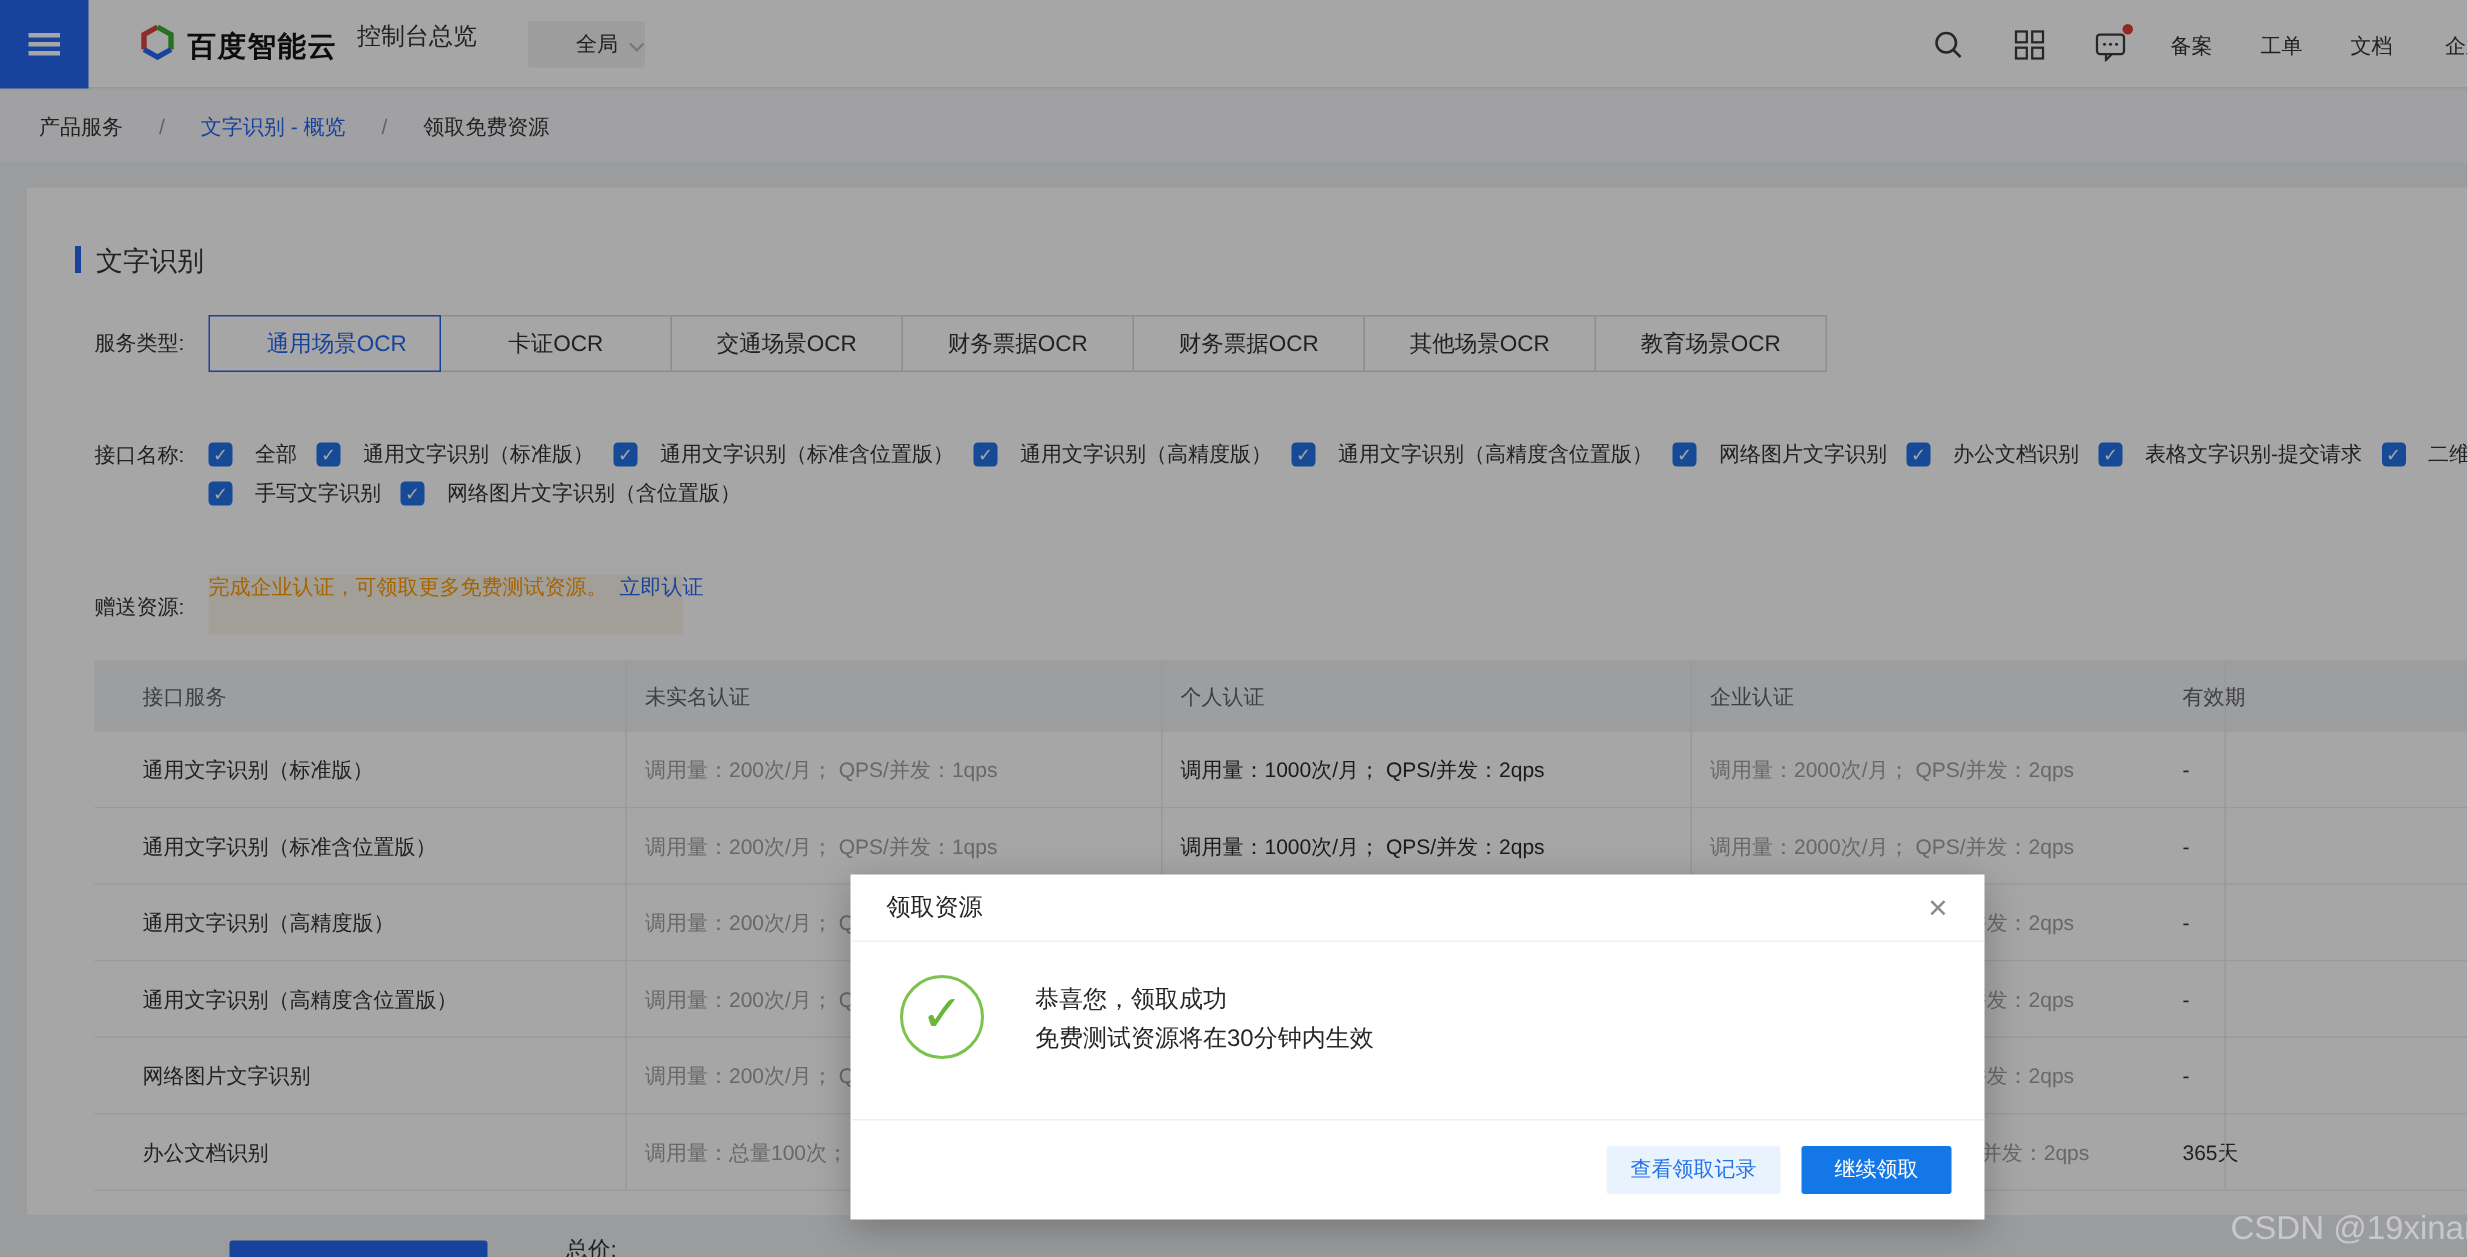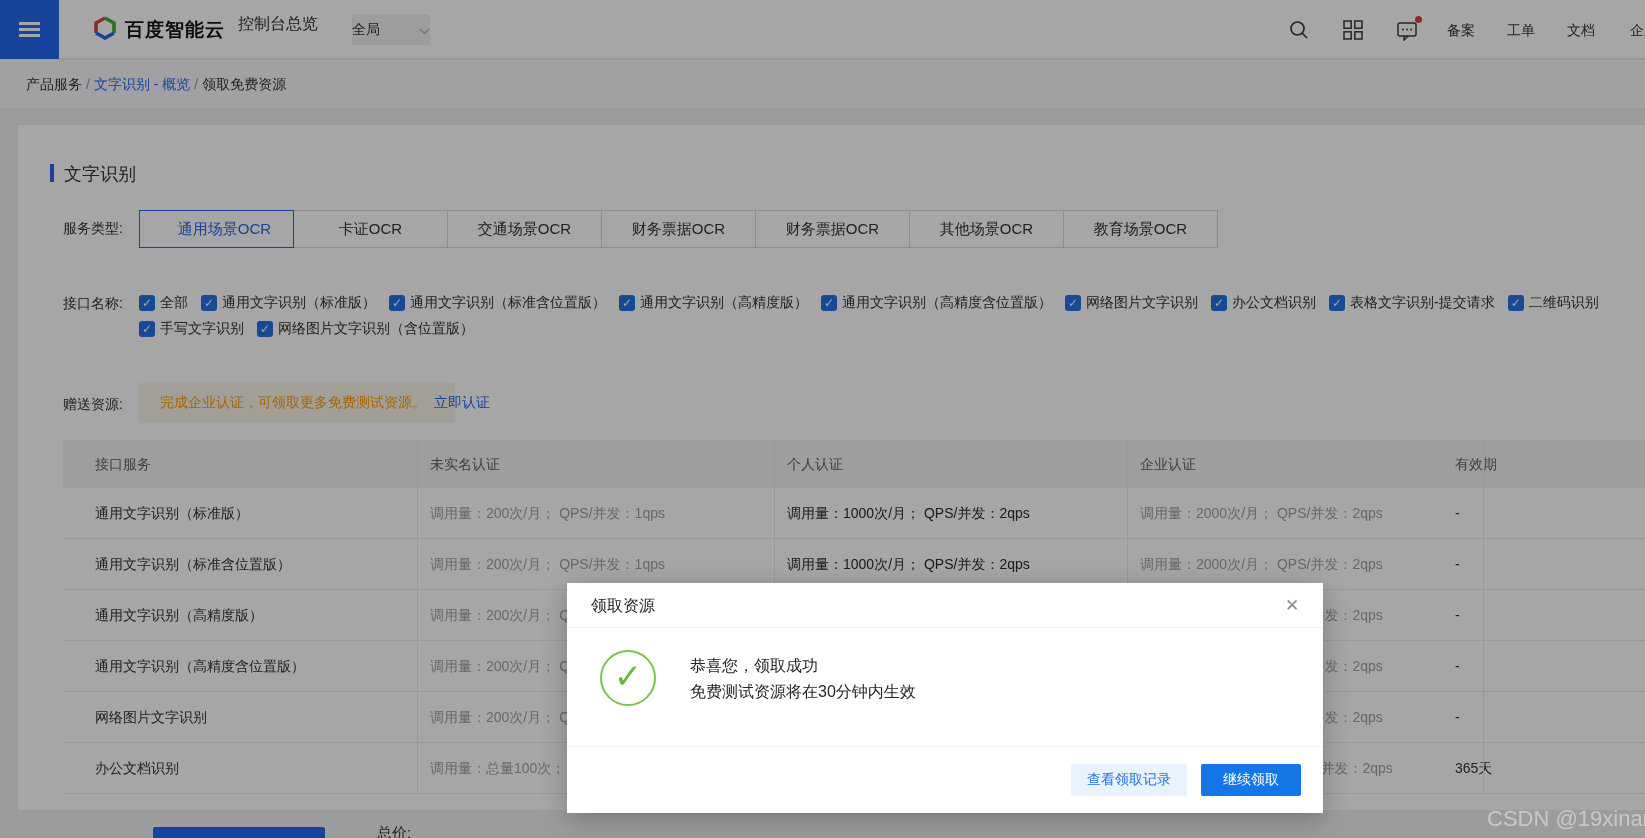--- a/index.html
+++ b/index.html
@@ -8,53 +8,53 @@
   .page { position:relative; width:1645px; height:838px; overflow:hidden; background:#eef0f3; }
 
   
   .navbar { position:absolute; left:0; top:0; width:1645px; height:59px; background:#fff; border-bottom:1px solid #e8e8e8; z-index:5; }
   .hamburger { position:absolute; left:0; top:0; width:59px; height:59px; background:#2468f2; cursor:pointer; }
   .hamburger span { position:absolute; left:19px; width:21px; height:3px; background:#fff; }
   .hamburger span:nth-child(1){ top:22px; } .hamburger span:nth-child(2){ top:28px; } .hamburger span:nth-child(3){ top:34px; }
   .logo { position:absolute; left:93px; top:16px; display:flex; align-items:center; }
   .logo-text { font-size:19px; font-weight:bold; color:#141414; margin-left:8px; letter-spacing:1px; }
   .console-link { position:absolute; left:238px; top:14px; font-size:16px; color:#333; }
-  .region { position:absolute; left:352px; top:14px; width:78px; height:31px; background:#f2f2f2; border-radius:2px; display:flex; align-items:center; justify-content:space-between; gap:7px; font-size:14px; color:#333; cursor:pointer; }
+  .region { position:absolute; left:352px; top:14px; width:78px; height:31px; background:#f2f2f2; border-radius:2px; display:flex; align-items:center; justify-content:flex-end; gap:7px; font-size:14px; color:#333; cursor:pointer; }
   .nav-icon { position:absolute; top:19px; width:22px; height:22px; cursor:pointer; }
   .nav-icon.search { left:1288px; } .nav-icon.grid { left:1342px; } .nav-icon.msg { left:1396px; }
   .msg .red-dot { position:absolute; top:-3px; right:-4px; width:7px; height:7px; border-radius:50%; background:#e23c39; }
   .nav-text { position:absolute; top:22px; font-size:14px; color:#333; cursor:pointer; white-space:nowrap; }
 
   
   .breadcrumb { position:absolute; left:0; top:60px; width:1645px; height:48px; background:#f7f8fa; }
-  .breadcrumb .bc-inner { position:absolute; left:26px; top:16px; display:flex; gap:4px; font-size:14px; white-space:nowrap; }
+  .breadcrumb .bc-inner { position:absolute; left:26px; top:16px; display:flex; gap:24px; font-size:14px; white-space:nowrap; }
   .bc-item { color:#333; } .bc-sep { color:#999; } .bc-link { color:#2468f2; cursor:pointer; }
 
   
   .card { position:absolute; left:18px; top:125px; width:1627px; height:685px; background:#fff; }
   .page-title-bar { position:absolute; left:50px; top:164px; width:4px; height:18px; background:#2468f2; }
   .page-title { position:absolute; left:64px; top:162px; font-size:18px; font-weight:500; color:#333; }
 
   .field-label { position:absolute; left:63px; font-size:14px; color:#333; white-space:nowrap; }
 
   
   .tabs { position:absolute; left:139px; top:210px; display:flex; }
   .tab { width:155px; height:38px; border:1px solid #d9d9d9; margin-left:-1px; background:#fff; display:flex; align-items:center; justify-content:center; font-size:15px; color:#333; cursor:pointer; }
   .tab:first-child { margin-left:0; }
   .tab.active { border-color:#2468f2; color:#2468f2; z-index:2;padding-left:16px; }
 
   
   .cb-row { position:absolute; left:139px; display:flex; align-items:center; white-space:nowrap; }
   .cb-item { display:flex; align-items:center; margin-right:13px; cursor:pointer; }
   .cb-box { width:16px; height:16px; background:#2272e8; border-radius:3px; position:relative; flex:none; }
   .cb-box::after { content:"\2713"; position:absolute; left:0; top:0; width:16px; height:16px; color:#fff; font-size:12px; font-weight:bold; line-height:16px; text-align:center; }
-  .cb-label { font-size:14px; color:#333; margin-left:5px; }
-
-  
-  .gift-box { position:absolute; left:139px; top:383px; width:316px; height:40px; background:#f9f5ea; display:flex; align-items:center; padding-left:21px; white-space:nowrap; }
+  .cb-label { font-size:14px; color:#333; margin-left:15px; }
+
+  
+  .gift-box { position:absolute; left:139px; top:383px; width:316px; height:40px; background:#f9f5ea; display:flex; align-items:flex-start; white-space:nowrap; }
   .gift-text { font-size:14px; color:#f90; }
   .gift-link { font-size:14px; color:#2468f2; margin-left:8px; cursor:pointer; }
 
   
   .thead { position:absolute; left:63px; top:440px; width:1582px; height:48px; background:#f2f3f5; }
   .thead span { position:absolute; top:0; line-height:48px; font-size:14px; color:#606266; white-space:nowrap; }
   .trow { position:absolute; left:63px; width:1582px; height:51px; border-bottom:1px solid #ebebeb; background:#fff; }
   .trow span { position:absolute; top:0; line-height:50px; font-size:14px; white-space:nowrap; }
   .c0 { left:32px; color:#333; } .c1 { left:367px; color:#a0a0a0; } .c2 { left:724px; color:#2b2b2b; }
   .c3 { left:1077px; color:#a0a0a0; } .c4 { left:1392px; color:#333; }

